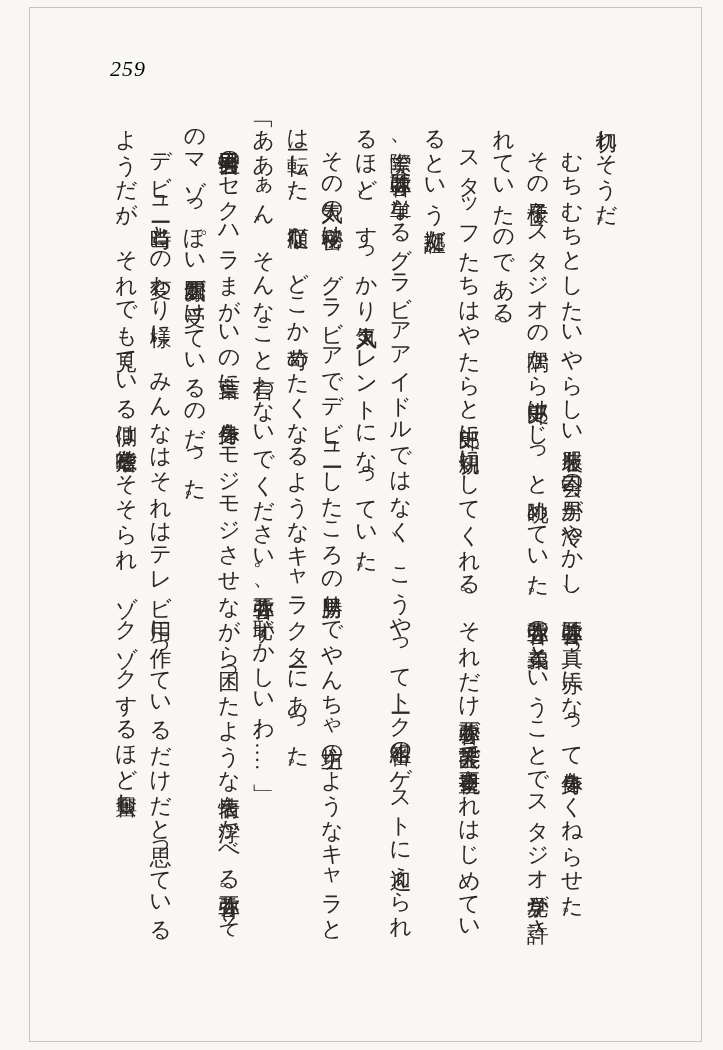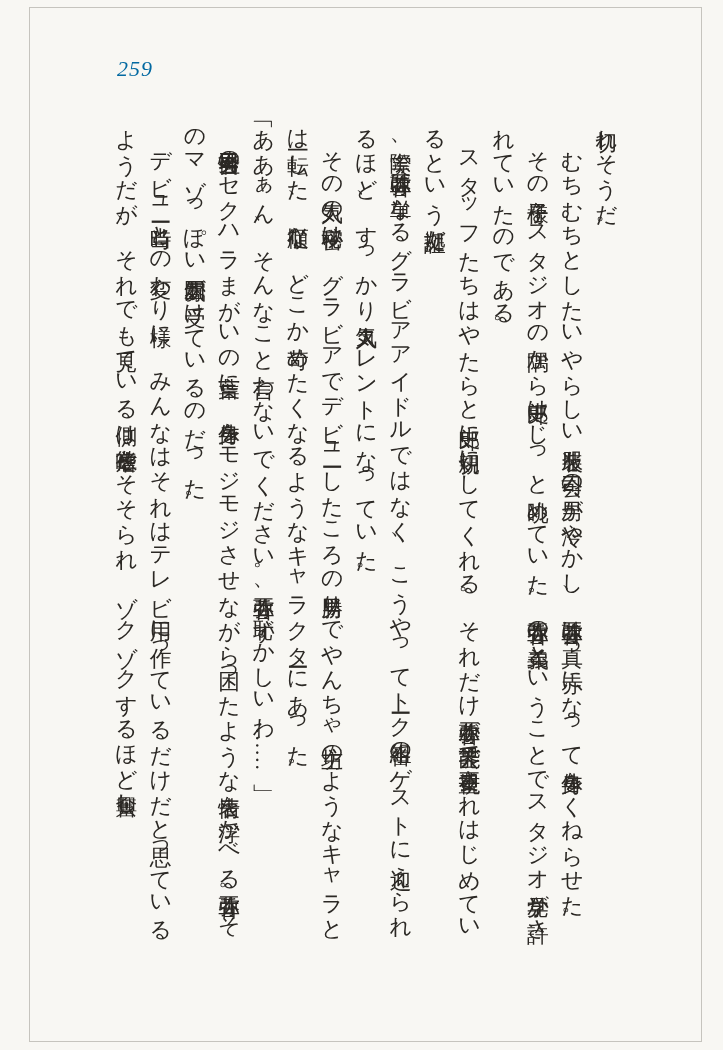--- a/index.html
+++ b/index.html
@@ -21,25 +21,25 @@
     position: absolute;
     left: 29px;
     top: 7px;
     width: 671px;
     height: 1033px;
     border: 1px solid #c6c4be;
     pointer-events: none;
   }
   .page-number {
     position: absolute;
-    left: 117px;
+    left: 110px;
     top: 56px;
     font-size: 22px;
     font-style: italic;
-    color: #0369a1;
+    color: #000000;
     letter-spacing: 1px;
   }
   .text-block {
     position: absolute;
     top: 114px;
     left: 73px;
     width: 550px;
     height: 831px;
     writing-mode: vertical-rl;
     text-orientation: mixed;

